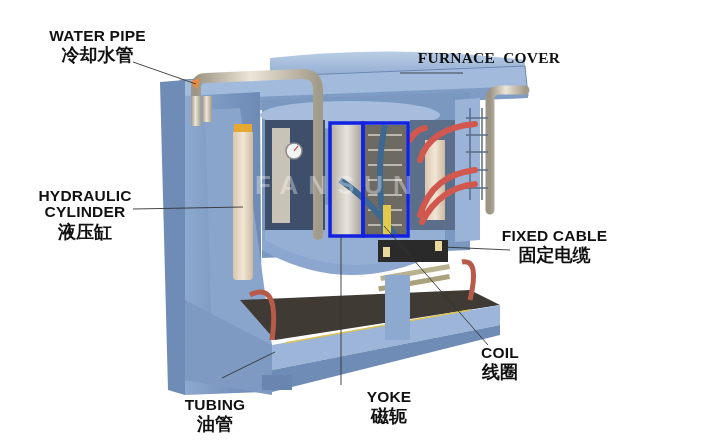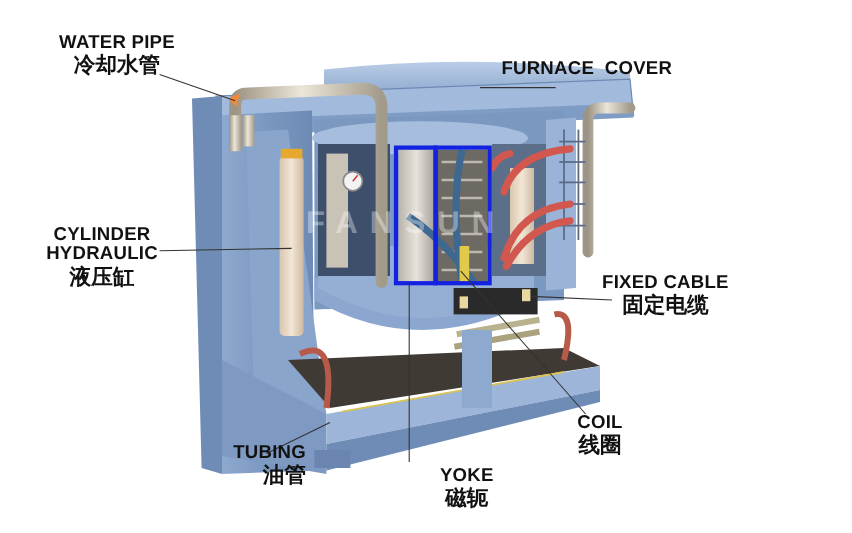--- a/index.html
+++ b/index.html
@@ -153,40 +153,40 @@
 </svg>
 
 <div class="watermark">FANSUN</div>
 
 <div class="label" style="left:40px; top:28px; width:115px;">
   <span class="en">WATER PIPE</span>
   <span class="zh">冷却水管</span>
 </div>
 
 <div class="label" style="left:414px; top:50px; width:150px;">
-  <span class="en" style="white-space:pre;">FURNACE  COVER</span>
+  <span class="en" style="white-space:pre;font-family:Liberation Serif, serif;">FURNACE  COVER</span>
 </div>
 
 <div class="label" style="left:30px; top:188px; width:110px;">
+  <span class="en">HYDRAULIC</span>
   <span class="en">CYLINDER</span>
-  <span class="en">HYDRAULIC</span>
   <span class="zh">液压缸</span>
 </div>
 
 <div class="label" style="left:497px; top:228px; width:115px;">
   <span class="en">FIXED CABLE</span>
   <span class="zh">固定电缆</span>
 </div>
 
 <div class="label" style="left:470px; top:345px; width:60px;">
   <span class="en">COIL</span>
   <span class="zh">线圈</span>
 </div>
 
-<div class="label" style="left:175px; top:370px; width:80px;text-align:right;">
+<div class="label" style="left:175px; top:397px; width:80px;">
   <span class="en">TUBING</span>
   <span class="zh">油管</span>
 </div>
 
 <div class="label" style="left:315px; top:389px; width:60px;margin-left:44px;">
   <span class="en">YOKE</span>
   <span class="zh">磁轭</span>
 </div>
 
 </body></html>

